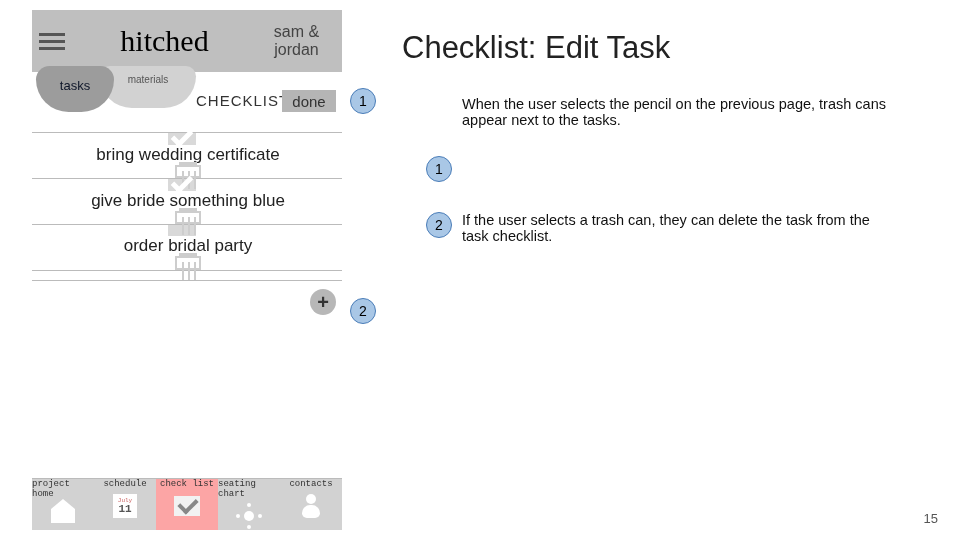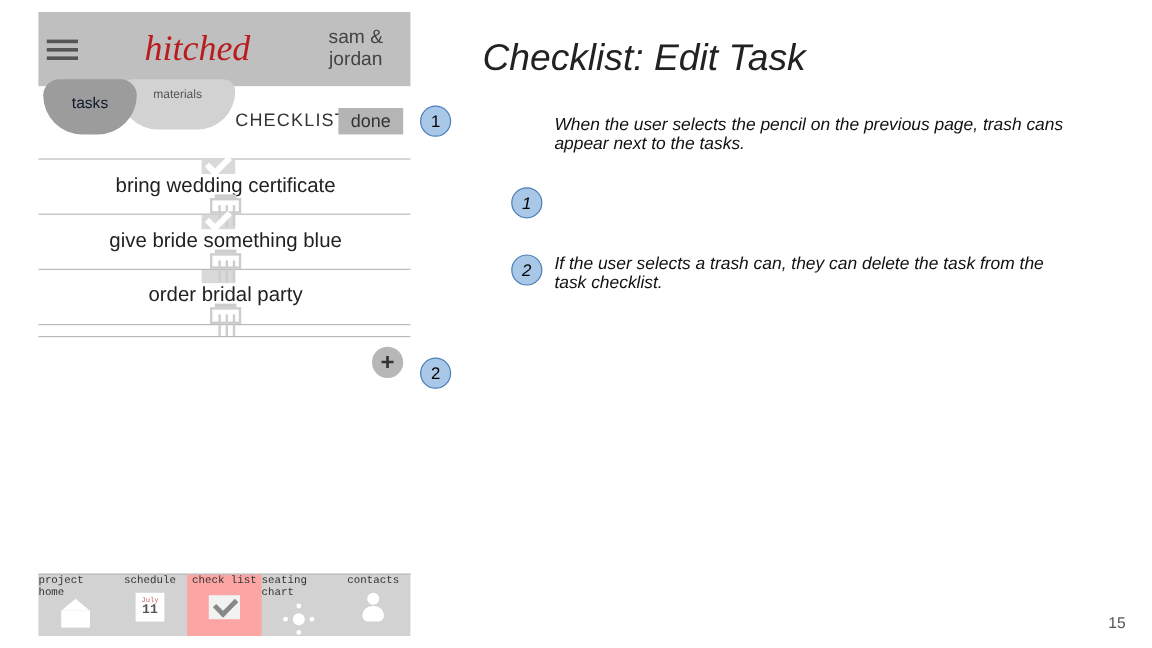--- a/index.html
+++ b/index.html
@@ -2,21 +2,21 @@
 <html><head>
 <meta charset="utf-8">
 <style>
   * { box-sizing: border-box; margin: 0; padding: 0; }
   body { width: 960px; height: 540px; font-family: "Segoe UI", Arial, sans-serif; background: #fff; position: relative; }
   .stage { display: flex; width: 100%; height: 100%; }
   .mock { position: relative; width: 310px; height: 520px; margin: 10px 0 10px 32px; background: #fff; }
   .header { background: #bfbfbf; height: 62px; display: flex; align-items: center; }
   .hamburger { width: 40px; display: flex; flex-direction: column; gap: 4px; align-items: center; cursor: pointer; }
   .hamburger span { display: block; width: 26px; height: 3px; background: #555; }
-  .app-title { flex: 1; text-align: center; font-style: italic; font-family: Georgia, serif; font-size: 30px; color: #b91c1c; }
+  .app-title { flex: 1; text-align: center; font-family: Georgia, serif; font-size: 30px; color: #000000; }
   .couple { width: 85px; text-align: center; font-size: 16px; color: #444; line-height: 1.1; padding-right: 6px; }
   .tabs-row { position: relative; height: 46px; background: #fff; }
   .tab-pill { position: absolute; top: -6px; display: flex; justify-content: center; align-items: center; font-size: 13px; color: #0f172a; }
   .tab-tasks { left: 4px; width: 78px; height: 46px; background: #9c9c9c; border-radius: 14px 14px 34px 34px; z-index: 1; }
   .tab-materials { left: 68px; width: 96px; height: 42px; background: #d2d2d2; border-radius: 14px 14px 44px 44px; font-size: 10px; color: #555; z-index: 0; }
   .tab-tasks .tab-text { align-self: flex-start; margin-top: 12px; }
   .tab-materials .tab-text { align-self: flex-start; margin-top: 8px; }
   .section-title { position: absolute; left: 164px; top: 20px; font-size: 15px; letter-spacing: 1px; color: #333; }
   .done-btn { position: absolute; right: 6px; top: 18px; width: 54px; height: 22px; background: #b5b5b5; color: #333; font-size: 15px; display: flex; align-items: center; justify-content: center; cursor: pointer; }
   .task-list { border-top: 1px solid #bbb; margin-top: 14px; }
@@ -40,21 +40,21 @@
   .icon-cal .d { font-size:11px; font-weight:bold; }
   .icon-check { width:26px; height:20px; background:#f2f2f2; position:relative; }
   .icon-check::after { content:""; position:absolute; left:5px; top:2px; width:14px; height:8px; border-left:4px solid #888; border-bottom:4px solid #888; transform:rotate(-45deg); }
   .icon-seat { position: relative; width:26px; height:26px; }
   .icon-seat .c { width:10px; height:10px; background:#fff; border-radius:50%; position:absolute; left:8px; top:8px; }
   .icon-seat .d1,.icon-seat .d2,.icon-seat .d3,.icon-seat .d4 { width:4px; height:4px; background:#fff; border-radius:50%; position:absolute; }
   .icon-seat .d1{left:11px;top:0}.icon-seat .d2{left:11px;bottom:0}.icon-seat .d3{left:0;top:11px}.icon-seat .d4{right:0;top:11px}
   .icon-contacts { width:18px; height:24px; position:relative; }
   .icon-contacts .head{width:10px;height:10px;background:#fff;border-radius:50%;margin:0 auto;}
   .icon-contacts .body{width:18px;height:13px;background:#fff;border-radius:10px 10px 6px 6px;margin-top:1px;}
-  .explain { flex: 1; padding: 30px 40px 0 60px; position: relative; font-style: italic; }
+  .explain { flex: 1; padding: 30px 40px 0 60px; position: relative; }
   .explain h1 { font-size: 31px; font-weight: 400; color: #222; margin-bottom: 30px; }
   .explain .intro { font-size: 14.5px; color: #111; margin-left: 60px; margin-bottom: 28px; max-width: 430px; }
   .annot { display: flex; align-items: flex-start; margin-left: 14px; margin-bottom: 30px; }
   .annot .circle-wrap { width: 46px; display:flex; justify-content:center; }
   .annot p { font-size: 14.5px; color: #111; max-width: 420px; }
   .num-circle { width: 26px; height: 26px; border: 1px solid #4a7db8; background: #a9c7e6; border-radius: 50%; display: flex; align-items: center; justify-content: center; font-size: 14px; }
   .callout { position: absolute; }
   .callout-1 { left: 350px; top: 88px; }
   .callout-2 { left: 350px; top: 298px; }
   .page-num { position:absolute; right:22px; bottom:14px; font-size:13px; color:#555; }

